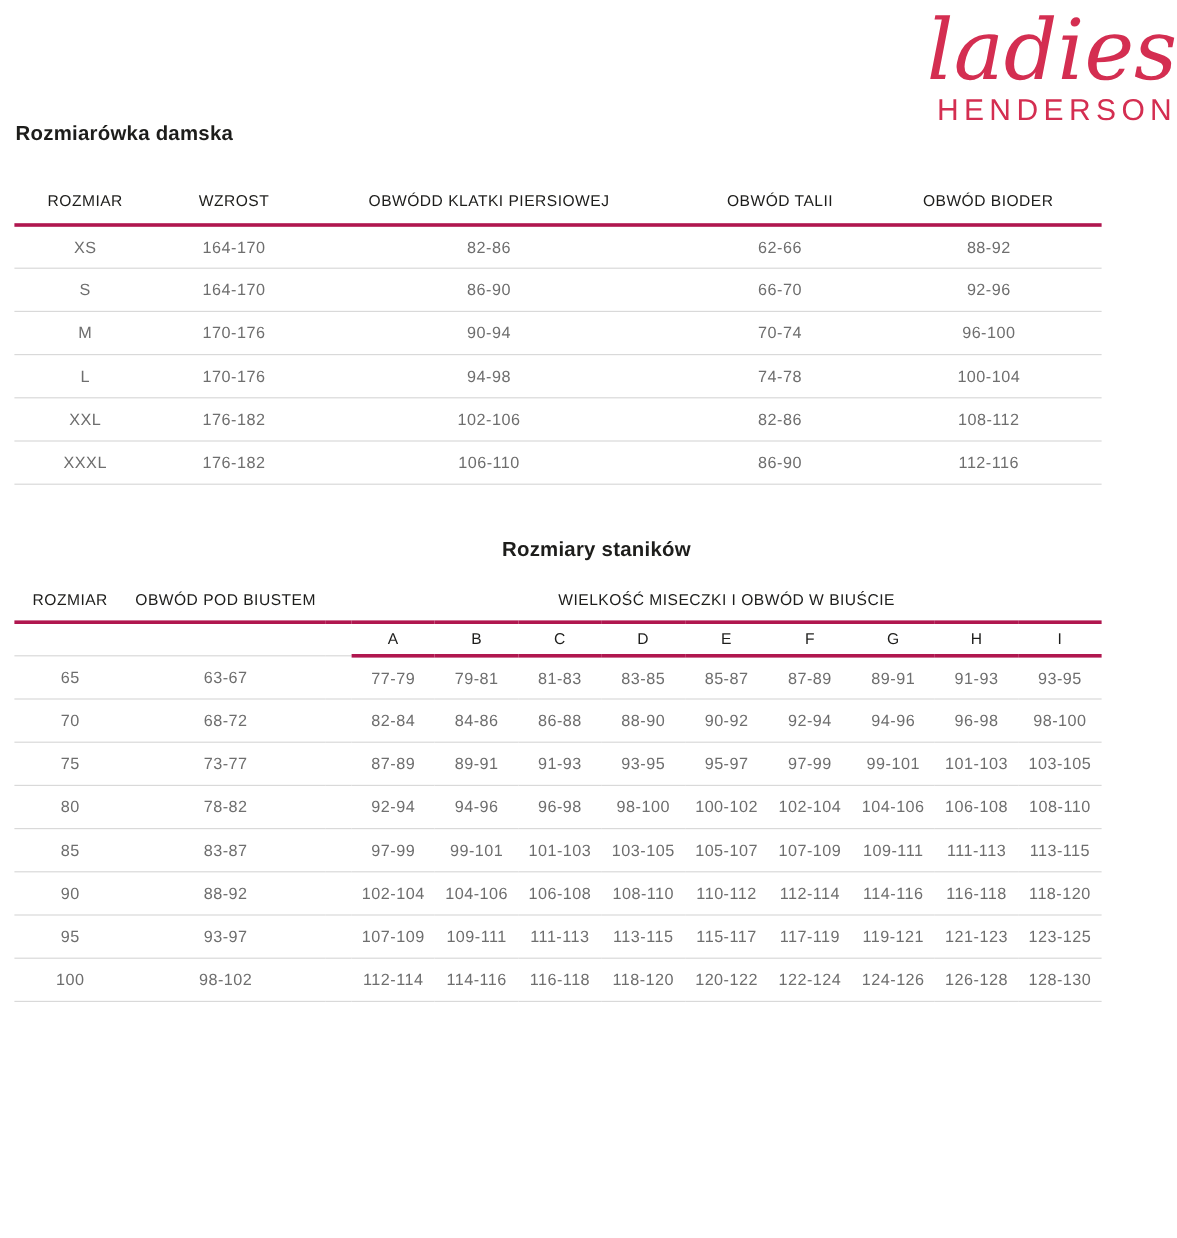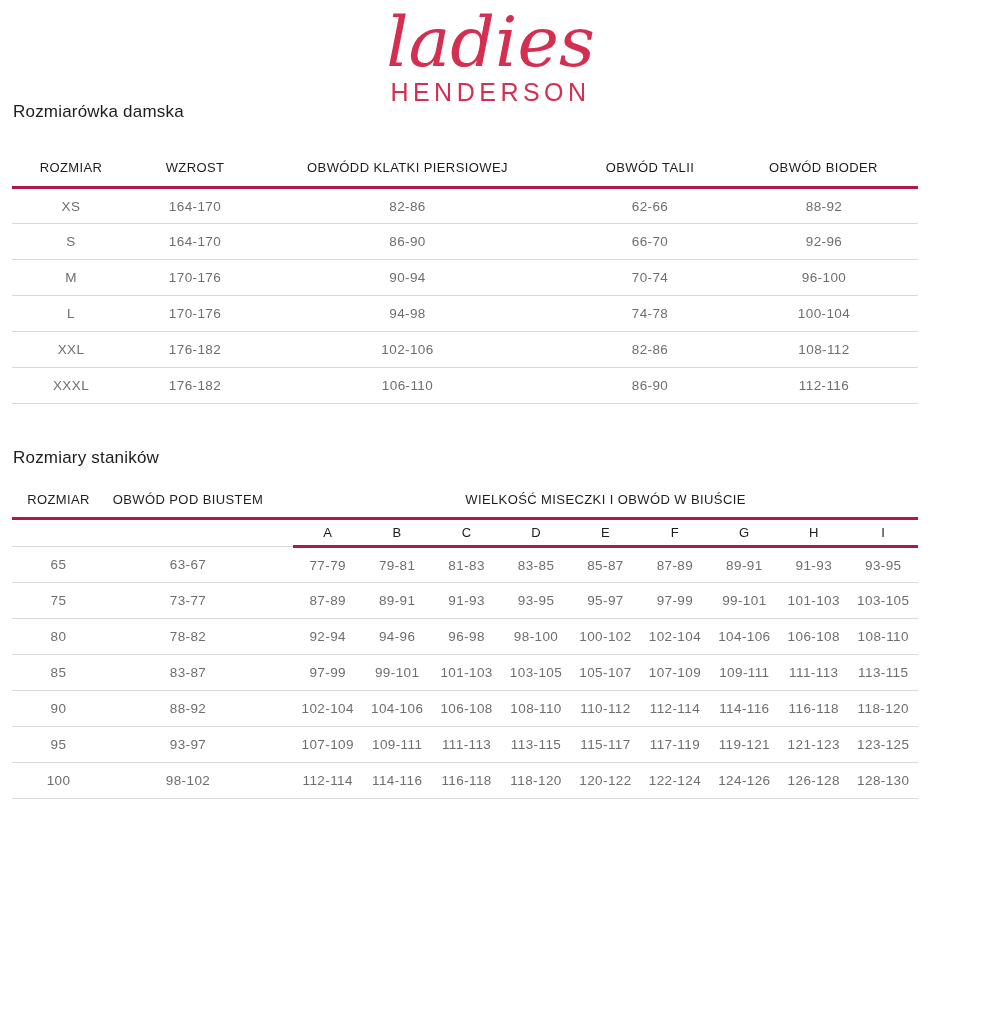--- a/index.html
+++ b/index.html
@@ -9,24 +9,24 @@
     --cell:#6e6e6e;
     --line:#d9d9d9;
   }
   *{box-sizing:border-box;}
   html,body{margin:0;padding:0;}
   body{
     width:981px;height:1032px;overflow:hidden;background:#fff;
     font-family:"Liberation Sans",sans-serif;color:var(--ink);
   }
   .header{position:relative;height:152px;}
-  .logo{position:absolute;top:4px;left:0;width:100%;text-align:center;color:var(--logo);}
+  .logo{position:absolute;top:4px;left:0;width:100%;text-align:right;color:var(--logo);}
   .logo-script{font-family:"DejaVu Serif",serif;font-style:italic;font-size:70px;line-height:76px;}
   .logo-brand{font-size:25px;letter-spacing:4.5px;margin-top:-2px;}
-  .section-title{font-weight:normal;font-size:17px;letter-spacing:.2px;color:var(--ink);}
+  .section-title{font-weight:bold;font-size:17px;letter-spacing:.2px;color:var(--ink);text-align:center;}
   .title1{position:absolute;left:13px;top:102px;}
   .title2{margin:44px 0 14px 13px;}
 
   table{border-collapse:collapse;table-layout:fixed;width:906px;margin-left:12px;}
   th{font-weight:normal;font-size:13px;color:var(--ink);letter-spacing:.4px;text-align:center;}
   td{font-size:13.5px;color:var(--cell);text-align:center;height:36px;
      border-bottom:1px solid var(--line);letter-spacing:.4px;}
 
   .t1 thead th{padding:8px 0 11px;border-bottom:3px solid var(--accent);}
   .t1 th:last-child,.t1 td:last-child{padding-right:16px;}
@@ -155,20 +155,34 @@
         <td>79-81</td>
         <td>81-83</td>
         <td>83-85</td>
         <td>85-87</td>
         <td>87-89</td>
         <td>89-91</td>
         <td>91-93</td>
         <td>93-95</td>
       </tr>
       <tr>
+        <td>70</td>
+        <td>68-72</td>
+        <td></td>
+        <td>82-84</td>
+        <td>84-86</td>
+        <td>86-88</td>
+        <td>88-90</td>
+        <td>90-92</td>
+        <td>92-94</td>
+        <td>94-96</td>
+        <td>96-98</td>
+        <td>98-100</td>
+      </tr>
+      <tr>
         <td>75</td>
         <td>73-77</td>
         <td></td>
         <td>87-89</td>
         <td>89-91</td>
         <td>91-93</td>
         <td>93-95</td>
         <td>95-97</td>
         <td>97-99</td>
         <td>99-101</td>

